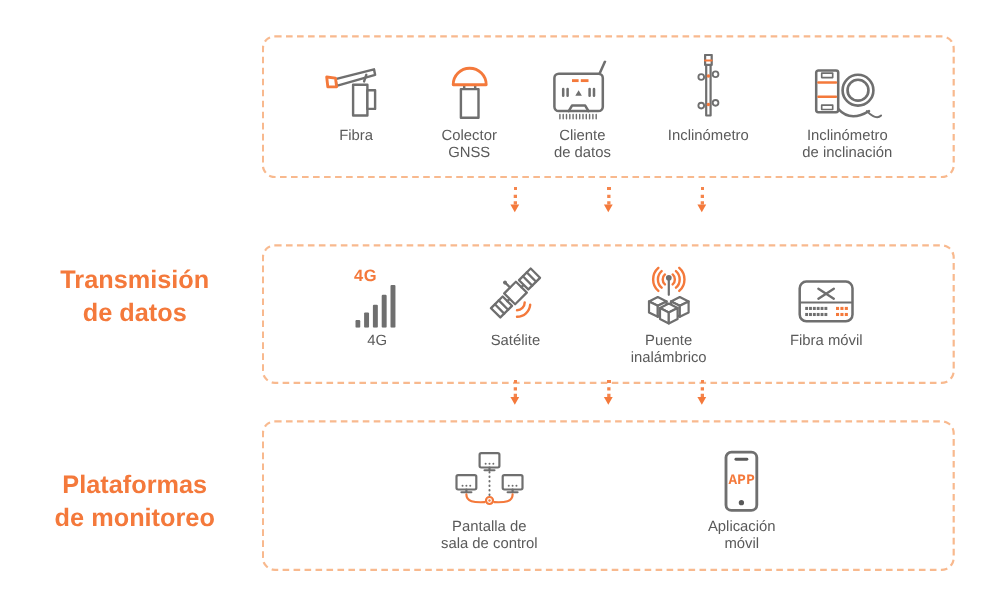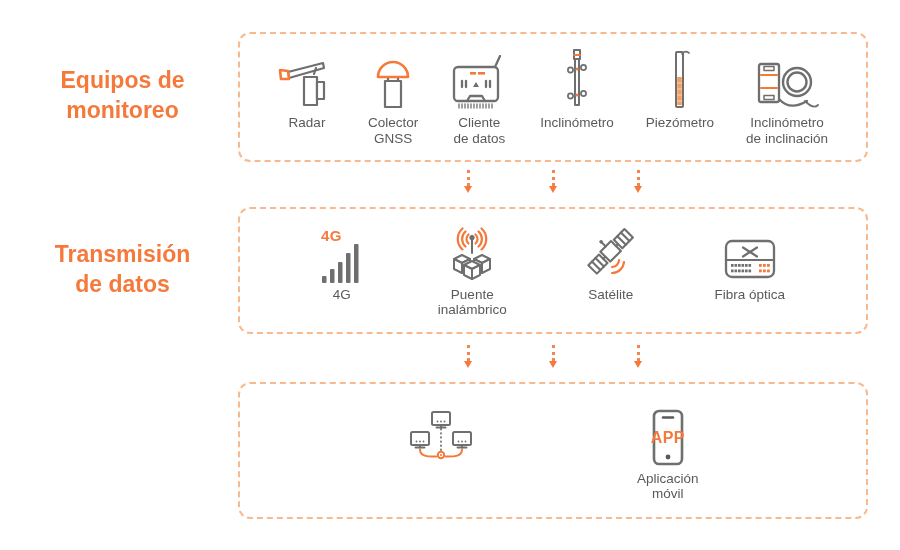--- a/index.html
+++ b/index.html
@@ -46,44 +46,42 @@
   svg{display:block;}
   .fourg-wrap{position:relative;width:42px;height:56px;}
   .fourg-wrap svg{position:absolute;bottom:0;left:1px;}
   .fourg-badge{
     position:absolute;top:0;left:0;color:var(--accent);
     font-size:15px;font-weight:bold;letter-spacing:0.5px;
   }
   .phone-wrap{position:relative;width:38px;height:58px;}
   .app-badge{
     position:absolute;left:0;right:0;top:20px;text-align:center;
-    color:var(--accent);font-weight:bold;font-size:16px;letter-spacing:0.3px;
+    color:var(--accent);font-weight:bold;font-size:13px;letter-spacing:0.3px;font-family:Liberation Mono, monospace;
   }
 </style>
 </head>
 <body>
 
 <div class="stage">
 
-  <div class="row-heading" style="top:66px;">Equipos de
-monitoreo</div>
 
   <div class="row-box r1" style="top:32px;height:130px;">
 
     <div class="item">
       <div class="icon">
         <svg width="58" height="54" viewBox="0 0 58 54" fill="none" stroke="#6F6F6F" stroke-width="2.2" stroke-linecap="round" stroke-linejoin="round">
           <polygon points="10,15 45,6 46,11 11,21" fill="#fff"></polygon>
           <line x1="38" y1="11" x2="36" y2="17"></line>
           <rect x="26" y="20" width="13" height="28" fill="#fff"></rect>
           <rect x="39" y="25" width="7" height="17" fill="#fff"></rect>
           <polygon points="2,13 10,14 11,22 3,22" fill="#fff" stroke="#F4793B" stroke-width="2.6"></polygon>
         </svg>
       </div>
-      <div class="label">Radar</div>
+      <div class="label">Fibra</div>
     </div>
 
     <div class="item">
       <div class="icon">
         <svg width="44" height="56" viewBox="0 0 44 56" fill="none" stroke="#6F6F6F" stroke-width="2.2" stroke-linecap="round" stroke-linejoin="round">
           <line x1="17" y1="22" x2="17" y2="26"></line>
           <line x1="27" y1="22" x2="27" y2="26"></line>
           <rect x="14" y="26" width="16" height="26" fill="#fff"></rect>
           <path d="M7,22 a15,15 0 0 1 30,0 z" fill="#fff" stroke="#F4793B" stroke-width="2.6"></path>
         </svg>
@@ -122,31 +120,20 @@
           <circle cx="21.5" cy="18.5" r="2.6" fill="#fff" stroke-width="1.7"></circle>
           <circle cx="8.5" cy="47" r="2.6" fill="#fff" stroke-width="1.7"></circle>
           <circle cx="21.5" cy="44.5" r="2.6" fill="#fff" stroke-width="1.7"></circle>
           <circle cx="15" cy="20" r="1.6" fill="#F4793B" stroke="none"></circle>
           <circle cx="15" cy="46" r="1.6" fill="#F4793B" stroke="none"></circle>
         </svg>
       </div>
       <div class="label">Inclinómetro</div>
     </div>
 
-    <div class="item">
-      <div class="icon">
-        <svg width="24" height="62" viewBox="0 0 24 62" fill="none" stroke="#6F6F6F" stroke-width="2" stroke-linecap="round" stroke-linejoin="round">
-          <path d="M14,5 q3,-4 7,-1" stroke-width="1.6"></path>
-          <rect x="9.2" y="28" width="4.6" height="28" fill="#F09E63" stroke="none"></rect>
-          <path d="M9.2,34 h4.6 M9.2,40 h4.6 M9.2,46 h4.6 M9.2,52 h4.6" stroke="#FAD2B2" stroke-width="1.2"></path>
-          <rect x="8" y="3" width="7" height="55" rx="1" fill="none"></rect>
-        </svg>
-      </div>
-      <div class="label">Piezómetro</div>
-    </div>
 
     <div class="item">
       <div class="icon">
         <svg width="64" height="50" viewBox="0 0 64 50" fill="none" stroke="#6F6F6F" stroke-width="2.3" stroke-linecap="round" stroke-linejoin="round">
           <path d="M24,38 C32,47 42,46 52,40" stroke-width="2.2"></path>
           <path d="M50,40 C56,46 60,47 63,44" stroke-width="1.8"></path>
           <rect x="4" y="3" width="20" height="38" rx="2" fill="#fff"></rect>
           <rect x="9" y="5.5" width="10" height="4" stroke-width="1.5" fill="#fff"></rect>
           <rect x="9" y="34.5" width="10" height="4" stroke-width="1.5" fill="#fff"></rect>
           <line x1="6" y1="14" x2="22" y2="14" stroke="#F4793B" stroke-width="2.2"></line>
@@ -169,66 +156,36 @@
         <div class="dash"></div>
       </div>
     <div class="arrow">
         <div class="dash"></div>
       </div>
   </div>
 
   <div class="row-heading" style="top:240px;">Transmisión
 de datos</div>
 
-  <div class="row-box r2" style="top:207px;height:127px;">
+  <div class="row-box r2" style="top:222px;height:127px;">
 
     <div class="item">
       <div class="icon">
         <div class="fourg-wrap">
           <span class="fourg-badge">4G</span>
           <svg width="40" height="46" viewBox="0 0 40 46" fill="#6F6F6F" stroke="none">
             <rect x="0" y="39" width="4.5" height="7" rx="1"></rect>
             <rect x="8" y="32" width="4.5" height="14" rx="1"></rect>
             <rect x="16" y="25" width="4.5" height="21" rx="1"></rect>
             <rect x="24" y="16" width="4.5" height="30" rx="1"></rect>
             <rect x="32" y="7" width="4.5" height="39" rx="1"></rect>
           </svg>
         </div>
       </div>
       <div class="label">4G</div>
-    </div>
-
-    <div class="item">
-      <div class="icon">
-        <svg width="58" height="56" viewBox="0 0 58 56" fill="none" stroke="#6F6F6F" stroke-width="2" stroke-linecap="round" stroke-linejoin="round">
-          <g stroke="#F4793B" stroke-width="2.2">
-            <path d="M25.5,7.5 A6,6 0 0 0 25.5,16.5"></path>
-            <path d="M22.5,4.5 A10,10 0 0 0 22.5,19.5"></path>
-            <path d="M19.5,1.5 A14,14 0 0 0 19.5,22.5"></path>
-            <path d="M32.5,7.5 A6,6 0 0 1 32.5,16.5"></path>
-            <path d="M35.5,4.5 A10,10 0 0 1 35.5,19.5"></path>
-            <path d="M38.5,1.5 A14,14 0 0 1 38.5,22.5"></path>
-          </g>
-          <line x1="29" y1="13" x2="29" y2="26"></line>
-          <circle cx="29" cy="10.5" r="2.6" fill="#6F6F6F" stroke="none"></circle>
-          <g fill="#fff">
-            <polygon points="19,28 27,32 19,36 11,32"></polygon>
-            <polygon points="11,32 19,36 19,46 11,42"></polygon>
-            <polygon points="19,36 27,32 27,42 19,46"></polygon>
-            <polygon points="39,28 47,32 39,36 31,32"></polygon>
-            <polygon points="31,32 39,36 39,46 31,42"></polygon>
-            <polygon points="39,36 47,32 47,42 39,46"></polygon>
-            <polygon points="29,34 37,38 29,42 21,38"></polygon>
-            <polygon points="21,38 29,42 29,52 21,48"></polygon>
-            <polygon points="29,42 37,38 37,48 29,52"></polygon>
-          </g>
-        </svg>
-      </div>
-      <div class="label">Puente
-inalámbrico</div>
     </div>
 
     <div class="item">
       <div class="icon">
         <svg width="58" height="58" viewBox="0 0 58 58" fill="none" stroke="#6F6F6F" stroke-width="2.1" stroke-linecap="round" stroke-linejoin="round">
           <g transform="rotate(-45 29 26)">
             <rect x="3" y="20" width="15" height="12" fill="#fff"></rect>
             <line x1="8" y1="20" x2="8" y2="32"></line>
               <line x1="13" y1="20" x2="13" y2="32"></line>
             <line x1="18" y1="26" x2="21" y2="26"></line>
@@ -240,20 +197,50 @@
             <line x1="28.5" y1="19" x2="28.5" y2="14"></line>
             <circle cx="28.5" cy="12.5" r="1.8" fill="#6F6F6F" stroke="none"></circle>
           </g>
           <g stroke="#F4793B" stroke-width="2.2">
             <path d="M37,35 A7,7 0 0 1 30,42"></path>
             <path d="M42,37 A12,12 0 0 1 30,48"></path>
           </g>
         </svg>
       </div>
       <div class="label">Satélite</div>
+    </div>
+
+    <div class="item">
+      <div class="icon">
+        <svg width="58" height="56" viewBox="0 0 58 56" fill="none" stroke="#6F6F6F" stroke-width="2" stroke-linecap="round" stroke-linejoin="round">
+          <g stroke="#F4793B" stroke-width="2.2">
+            <path d="M25.5,7.5 A6,6 0 0 0 25.5,16.5"></path>
+            <path d="M22.5,4.5 A10,10 0 0 0 22.5,19.5"></path>
+            <path d="M19.5,1.5 A14,14 0 0 0 19.5,22.5"></path>
+            <path d="M32.5,7.5 A6,6 0 0 1 32.5,16.5"></path>
+            <path d="M35.5,4.5 A10,10 0 0 1 35.5,19.5"></path>
+            <path d="M38.5,1.5 A14,14 0 0 1 38.5,22.5"></path>
+          </g>
+          <line x1="29" y1="13" x2="29" y2="26"></line>
+          <circle cx="29" cy="10.5" r="2.6" fill="#6F6F6F" stroke="none"></circle>
+          <g fill="#fff">
+            <polygon points="19,28 27,32 19,36 11,32"></polygon>
+            <polygon points="11,32 19,36 19,46 11,42"></polygon>
+            <polygon points="19,36 27,32 27,42 19,46"></polygon>
+            <polygon points="39,28 47,32 39,36 31,32"></polygon>
+            <polygon points="31,32 39,36 39,46 31,42"></polygon>
+            <polygon points="39,36 47,32 47,42 39,46"></polygon>
+            <polygon points="29,34 37,38 29,42 21,38"></polygon>
+            <polygon points="21,38 29,42 29,52 21,48"></polygon>
+            <polygon points="29,42 37,38 37,48 29,52"></polygon>
+          </g>
+        </svg>
+      </div>
+      <div class="label">Puente
+inalámbrico</div>
     </div>
 
     <div class="item">
       <div class="icon">
         <svg width="54" height="46" viewBox="0 0 54 46" fill="none" stroke="#6F6F6F" stroke-width="2.3" stroke-linecap="round" stroke-linejoin="round">
           <rect x="3" y="4" width="48" height="36" rx="6" fill="#fff"></rect>
           <line x1="4" y1="23" x2="50" y2="23" stroke-width="2"></line>
           <line x1="20" y1="10.5" x2="34" y2="19.5" stroke-width="2.2"></line>
           <line x1="34" y1="10.5" x2="20" y2="19.5" stroke-width="2.2"></line>
           <g fill="#6F6F6F" stroke="none">
@@ -273,37 +260,39 @@
           <g fill="#F4793B" stroke="none">
             <rect x="36" y="27" width="2.8" height="2.8"></rect>
               <rect x="40" y="27" width="2.8" height="2.8"></rect>
             <rect x="44" y="27" width="2.8" height="2.8"></rect>
             <rect x="36" y="32.5" width="2.8" height="2.8"></rect>
               <rect x="40" y="32.5" width="2.8" height="2.8"></rect>
             <rect x="44" y="32.5" width="2.8" height="2.8"></rect>
           </g>
         </svg>
       </div>
-      <div class="label">Fibra óptica</div>
+      <div class="label">Fibra móvil</div>
     </div>
 
   </div>
 
   <div class="arrows" style="top:345px;">
     <div class="arrow">
         <div class="dash"></div>
       </div>
     <div class="arrow">
         <div class="dash"></div>
       </div>
     <div class="arrow">
         <div class="dash"></div>
       </div>
   </div>
 
+  <div class="row-heading" style="top:426px;">Plataformas
+de monitoreo</div>
 
   <div class="row-box r3" style="top:382px;height:137px;">
 
 
     <div class="item">
       <div class="icon">
         <svg width="68" height="56" viewBox="0 0 68 56" fill="none" stroke="#6F6F6F" stroke-width="2" stroke-linecap="round" stroke-linejoin="round">
           <line x1="34" y1="18" x2="34" y2="40" stroke-width="1.8" stroke-dasharray="0.5 3.6"></line>
           <g>
             <rect x="25" y="1" width="18" height="13" rx="1.5" fill="#fff"></rect>
@@ -330,20 +319,22 @@
             <line x1="50.5" y1="36.5" x2="59.5" y2="36.5"></line>
           </g>
           <g stroke="#F4793B" stroke-width="2">
             <path d="M13,38.5 C13,45 20,46 29.5,45.5"></path>
             <path d="M55,38.5 C55,45 48,46 38.5,45.5"></path>
             <circle cx="34" cy="44" r="3.2" fill="#fff"></circle>
             <circle cx="34" cy="44" r="1.1" fill="#F4793B" stroke="none"></circle>
           </g>
         </svg>
       </div>
+      <div class="label">Pantalla de
+sala de control</div>
     </div>
 
     <div class="item">
       <div class="icon">
         <div class="phone-wrap">
           <svg width="38" height="58" viewBox="0 0 38 58" fill="none" stroke="#6F6F6F" stroke-width="2.6" stroke-linecap="round" stroke-linejoin="round">
             <rect x="5" y="2" width="28" height="53" rx="5" fill="#fff"></rect>
             <line x1="14" y1="8.5" x2="24" y2="8.5" stroke="#595959"></line>
             <circle cx="19" cy="48" r="2.4" fill="#595959" stroke="none"></circle>
           </svg>

